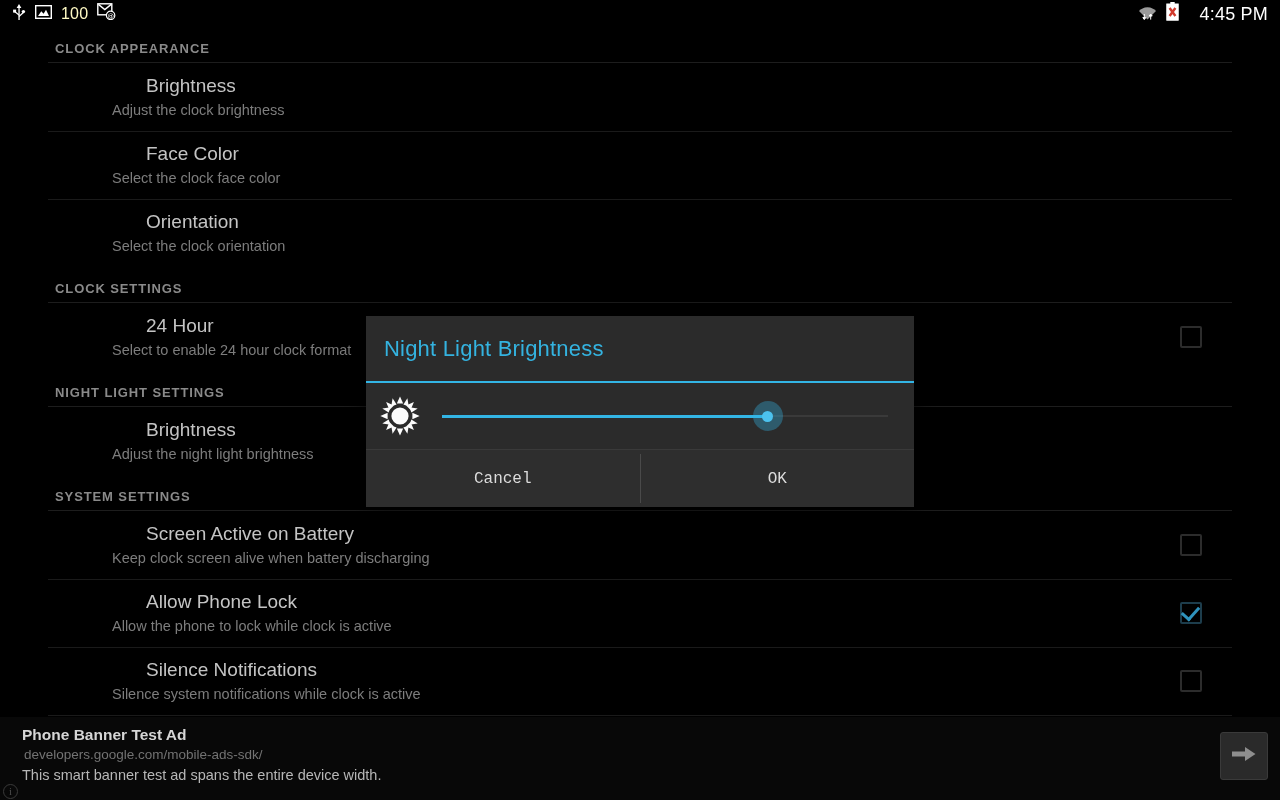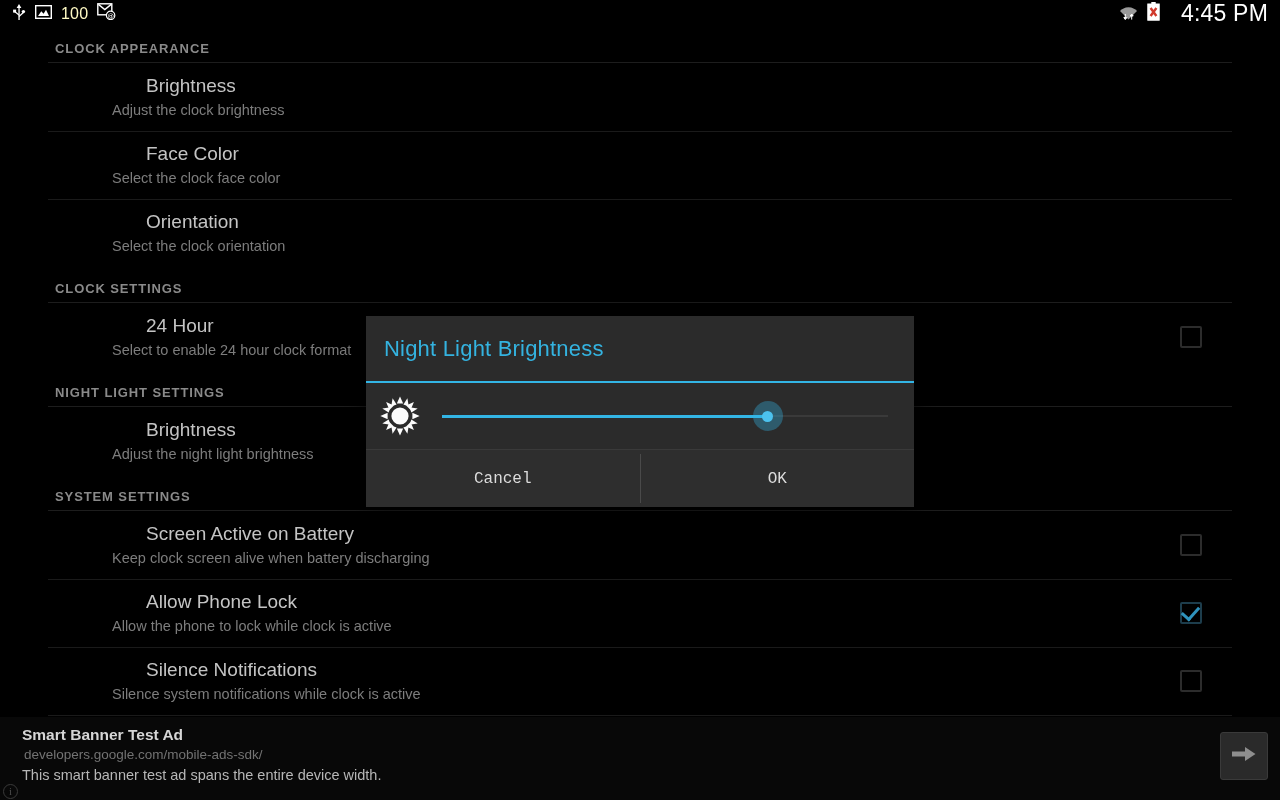--- a/index.html
+++ b/index.html
@@ -43,21 +43,21 @@
     padding-right: 12px;
   }
   .sb-icon { display: block; }
   #status-count {
     font-size: 16px;
     color: #fef9c3;
     line-height: 1;
     letter-spacing: .2px;
   }
   #status-clock {
-    font-size: 23px;
+    font-size: 18px;
     color: #fff;
     line-height: 1;
     letter-spacing: .2px;
     margin-left: 13px;
   }
 
   
   #settings-list {
     position: absolute;
     top: 27px; left: 0;
@@ -376,21 +376,21 @@
     </div>
     <div class="pref-row">
       <div class="pref-title">Silence Notifications</div>
       <div class="pref-summary">Silence system notifications while clock is active</div>
       <div class="pref-check"></div>
     </div>
     <div class="pref-row"></div>
   </div>
 
 <div id="ad-banner">
-  <div id="ad-headline">Smart Banner Test Ad</div>
+  <div id="ad-headline">Phone Banner Test Ad</div>
   <div id="ad-url">developers.google.com/mobile-ads-sdk/</div>
   <div id="ad-body">This smart banner test ad spans the entire device width.</div>
   <div id="ad-info-icon">i</div>
   <div id="ad-cta">
     <span>
       <svg width="26" height="20" viewBox="0 0 26 20">
         <path d="M1 7.5 h13 V3 L24.5 10 L14 17 v-4.5 H1 Z" fill="#8e8e8e"></path>
       </svg>
     </span>
   </div>

